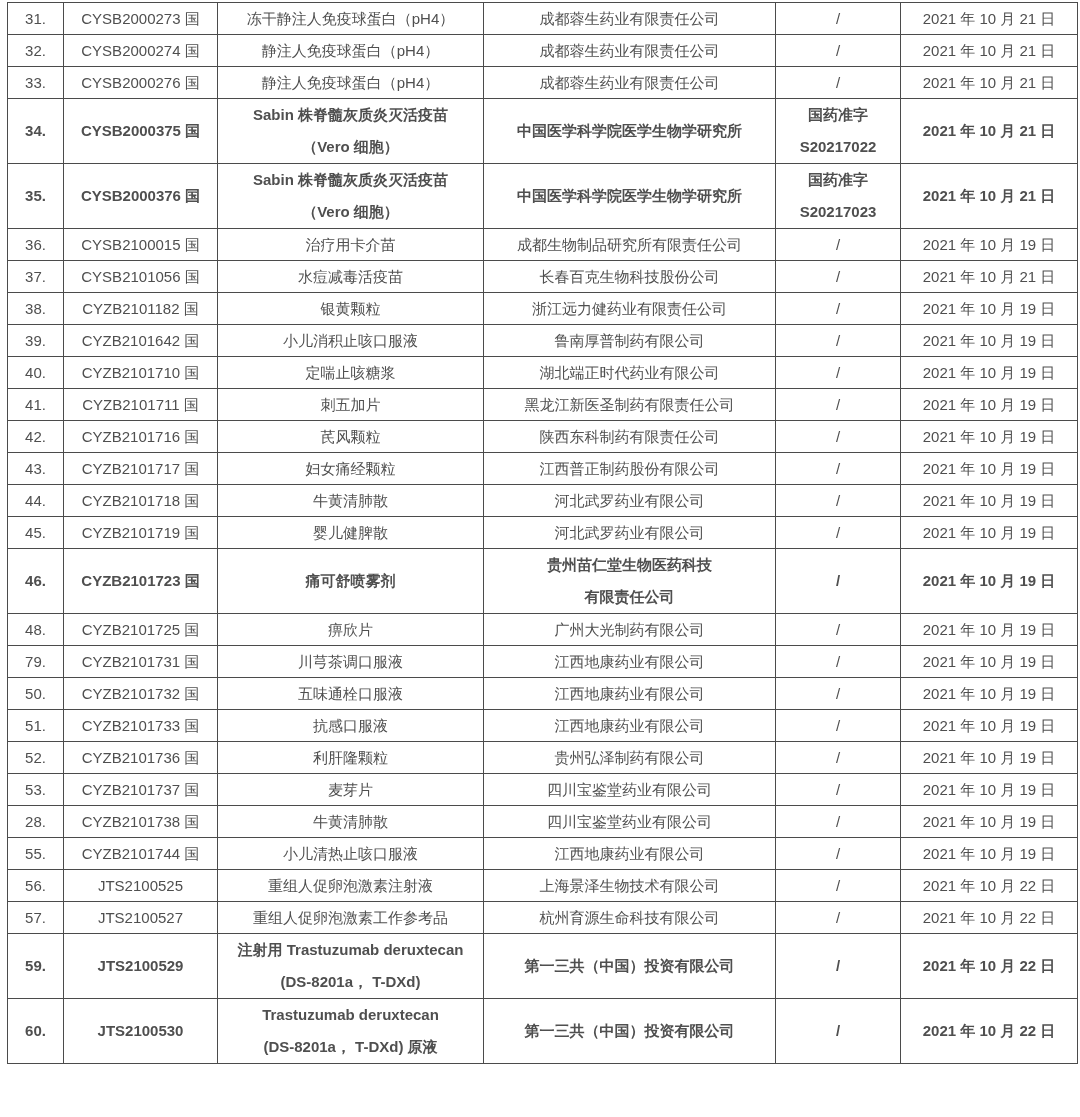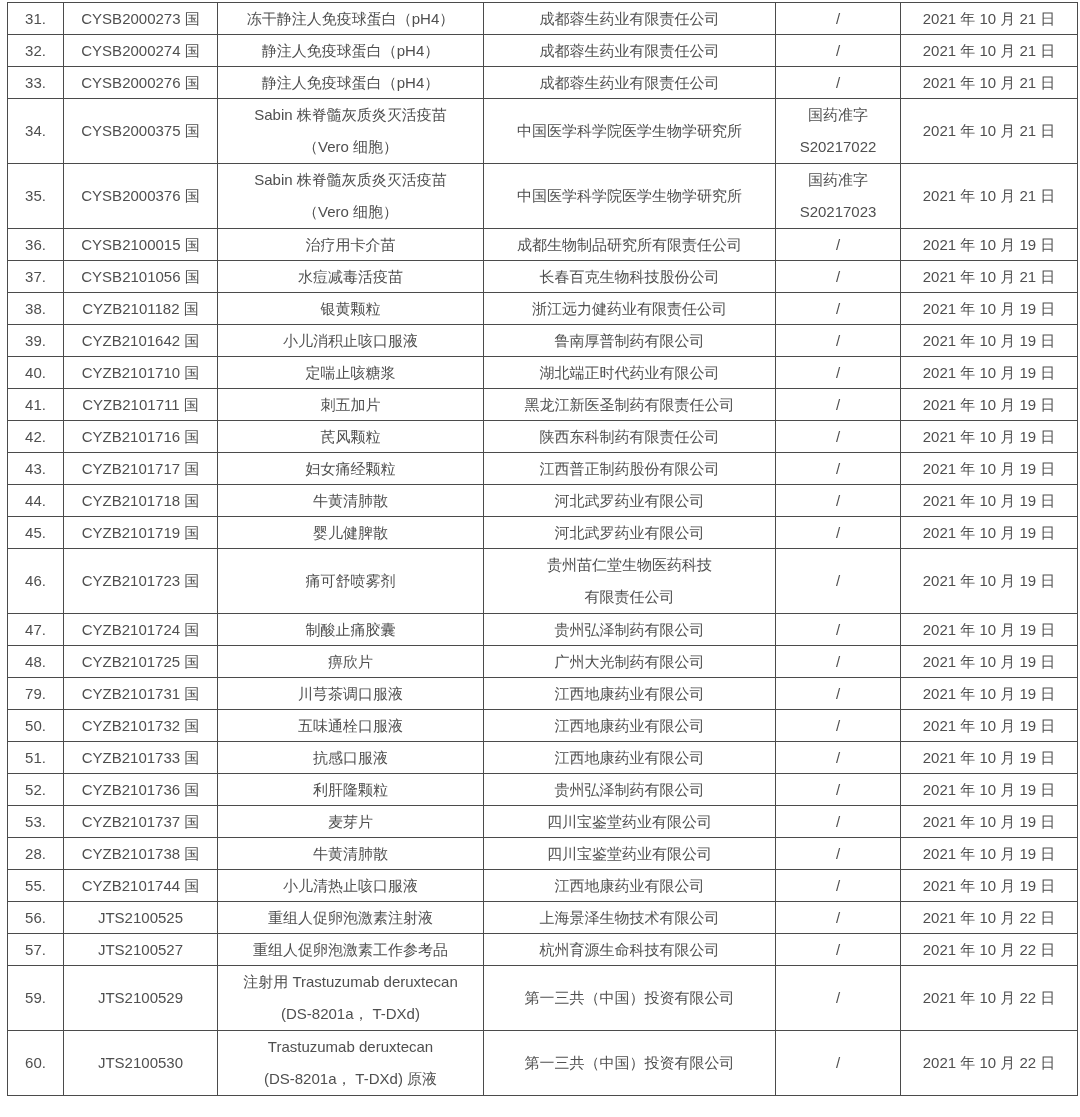--- a/index.html
+++ b/index.html
@@ -35,21 +35,21 @@
     vertical-align: middle;
     padding: 0;
     overflow: hidden;
   }
   tr { height: 31px; }
   tr.tall { height: 65px; }
   .cell-line {
     line-height: 31px;
     white-space: nowrap;
   }
-  tr.tall .cell-line { line-height: 32px; }
+  tr.tall .cell-line { line-height: 32px; font-weight: bold; }
 </style>
 </head>
 <body>
 
 <div class="page">
   <table class="approval-table">
     <colgroup>
       <col class="c-no">
       <col class="c-code">
       <col class="c-name">
@@ -378,40 +378,20 @@
           </td>
           <td>
             <div class="cell-line">/</div>
           </td>
           <td>
             <div class="cell-line">2021 年 10 月 19 日</div>
           </td>
         </tr>
         <tr>
           <td>
-            <div class="cell-line">47.</div>
-          </td>
-          <td>
-            <div class="cell-line">CYZB2101724 国</div>
-          </td>
-          <td>
-            <div class="cell-line">制酸止痛胶囊</div>
-          </td>
-          <td>
-            <div class="cell-line">贵州弘泽制药有限公司</div>
-          </td>
-          <td>
-            <div class="cell-line">/</div>
-          </td>
-          <td>
-            <div class="cell-line">2021 年 10 月 19 日</div>
-          </td>
-        </tr>
-        <tr>
-          <td>
             <div class="cell-line">48.</div>
           </td>
           <td>
             <div class="cell-line">CYZB2101725 国</div>
           </td>
           <td>
             <div class="cell-line">痹欣片</div>
           </td>
           <td>
             <div class="cell-line">广州大光制药有限公司</div>

